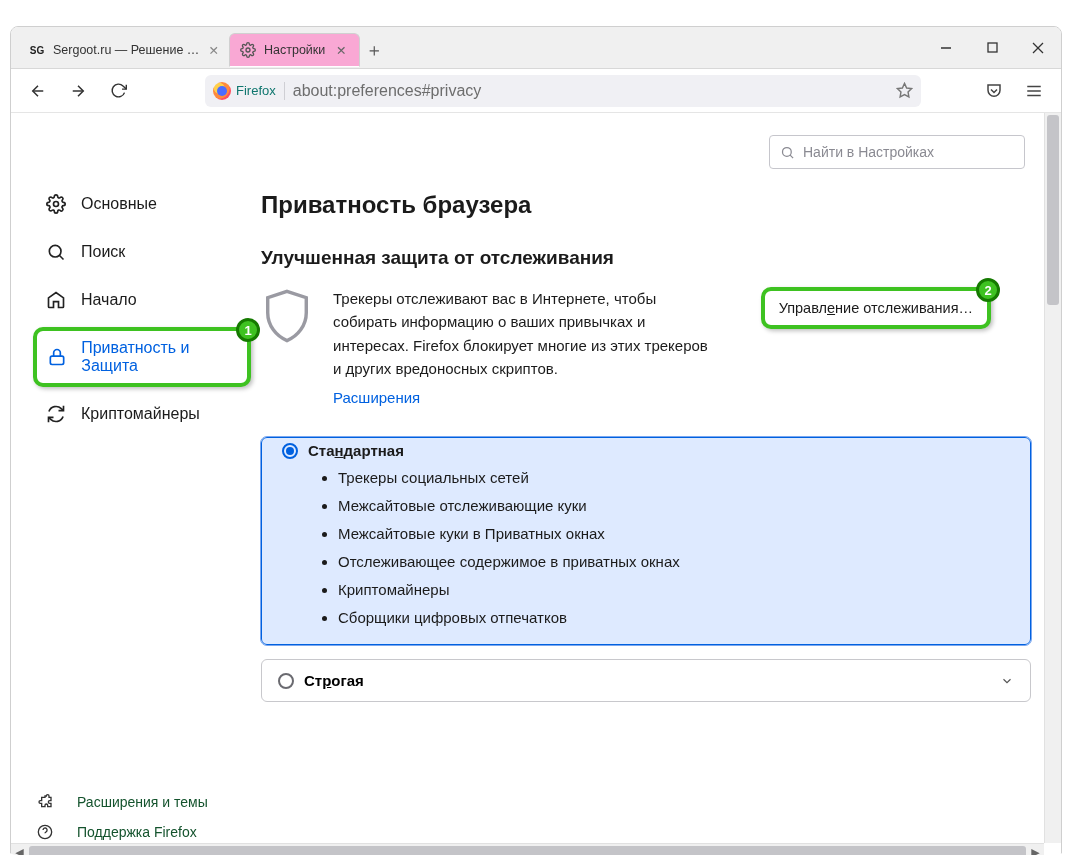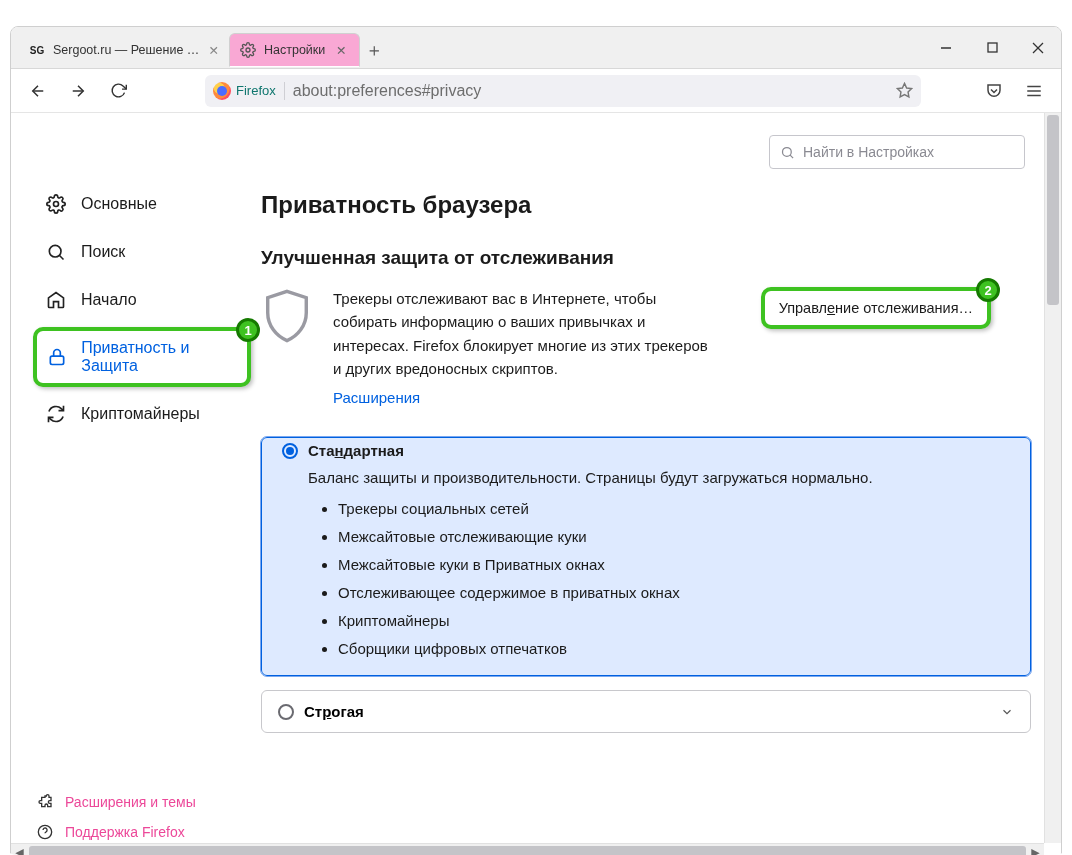--- a/index.html
+++ b/index.html
@@ -27,21 +27,21 @@
 .urlbar .star { color: #7a7a7a; }
 .content { flex: 1; display: flex; overflow: hidden; position: relative; }
 .sidebar { width: 240px; padding: 70px 0 0 0; display: flex; flex-direction: column; }
 .navlist { display: flex; flex-direction: column; gap: 6px; padding-left: 22px; }
 .navitem { display: flex; align-items: center; gap: 14px; padding: 10px 12px; font-size: 16px; color: #1b1b1b; border-radius: 6px; }
 .navitem.highlight { border: 4px solid #3ec221; border-radius: 10px; position: relative; color: #0061e0; background: #fff; box-shadow: 2px 2px 4px rgba(0,0,0,.25); padding: 8px 10px; }
 .navitem.highlight .ico svg { stroke: #0061e0; }
 .badge-num { position: absolute; top: -13px; right: -13px; width: 24px; height: 24px; border-radius: 50%; background: #3ec221; border: 3px solid #157a00; color: #fff; font-weight: bold; font-size: 13px; display: flex; align-items: center; justify-content: center; }
 .navitem .ico { width: 22px; height: 22px; display: flex; align-items: center; justify-content: center; color: #1b1b1b; }
 .sidebar-bottom { margin-top: auto; padding: 0 0 20px 26px; display: flex; flex-direction: column; gap: 14px; }
-.sbot { display: flex; align-items: center; gap: 12px; font-size: 14px; color: #ec4899; text-align: center; }
+.sbot { display: flex; align-items: center; gap: 24px; font-size: 14px; color: #14532d; text-align: center; }
 .main { flex: 1; padding: 22px 30px 0 10px; overflow: hidden; position: relative; }
 .searchwrap { display: flex; justify-content: flex-end; margin-bottom: 22px; padding-right: 6px; }
 .searchbox { width: 256px; height: 34px; border: 1px solid #c6c6cc; border-radius: 4px; display: flex; align-items: center; padding: 0 10px; gap: 8px; color: #8a8a92; font-size: 14px; }
 h1.page-title { font-size: 24px; font-weight: 600; color: #1b1b1b; margin-bottom: 28px; }
 h2.section-title { font-size: 19px; font-weight: 700; color: #1b1b1b; margin-bottom: 18px; }
 .tracking-row { display: flex; gap: 20px; align-items: flex-start; margin-bottom: 28px; }
 .shield { width: 52px; height: 60px; flex: none; }
 .tracking-text { flex: 1; font-size: 15px; color: #1b1b1b; line-height: 1.55; max-width: 380px; }
 .tracking-text a { color: #0061e0; text-decoration: none; display: inline-block; margin-top: 6px; }
 .exceptions-area { flex: none; width: 258px; display: flex; justify-content: flex-end; }
@@ -263,21 +263,20 @@
             <span>Управл</span><span class="ul">е</span><span>ние отслеживания…</span>
           </div>
         </div>
       </div>
 
       <div class="option-card">
         <div class="option-head">
           <span class="radio checked"></span>
           <span class="option-title"><span>Ста</span><span class="ul">н</span><span>дартная</span></span>
         </div>
-        <div class="option-sub">Баланс защиты и производительности. Страницы будут загружаться нормально.</div>
         <ul class="option-list">
           <li>Трекеры социальных сетей</li>
           <li>Межсайтовые отслеживающие куки</li>
           <li>Межсайтовые куки в Приватных окнах</li>
           <li>Отслеживающее содержимое в приватных окнах</li>
           <li>Криптомайнеры</li>
           <li>Сборщики цифровых отпечатков</li>
         </ul>
       </div>
 

